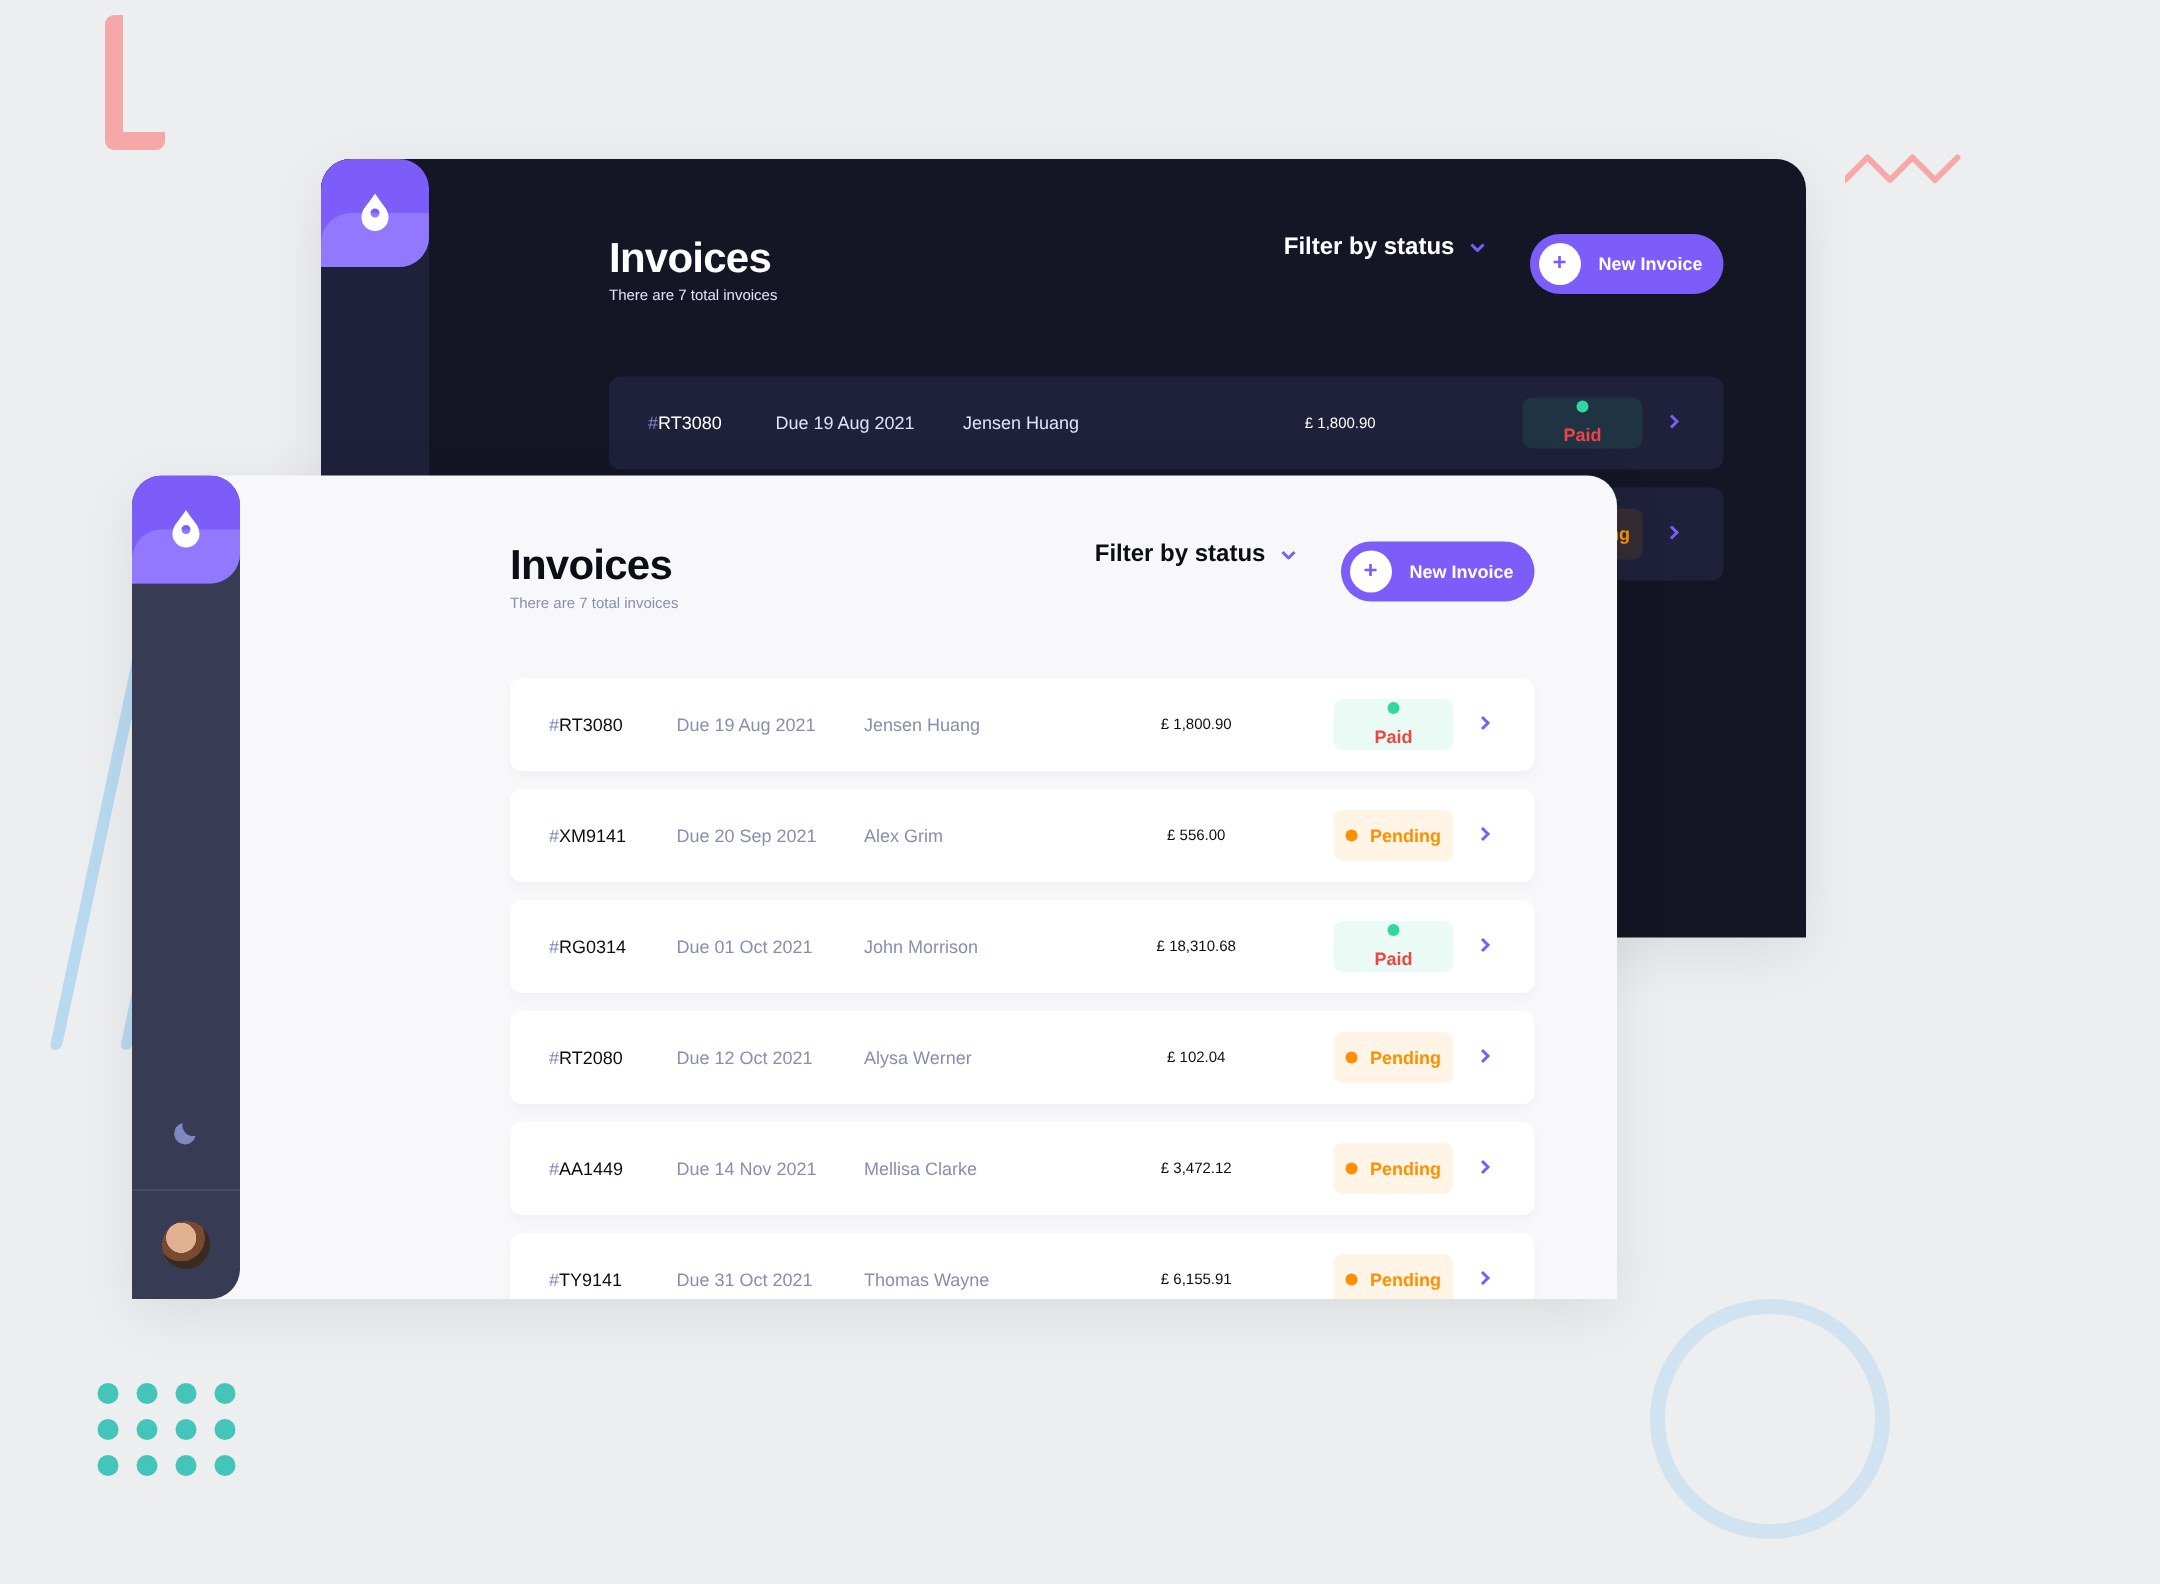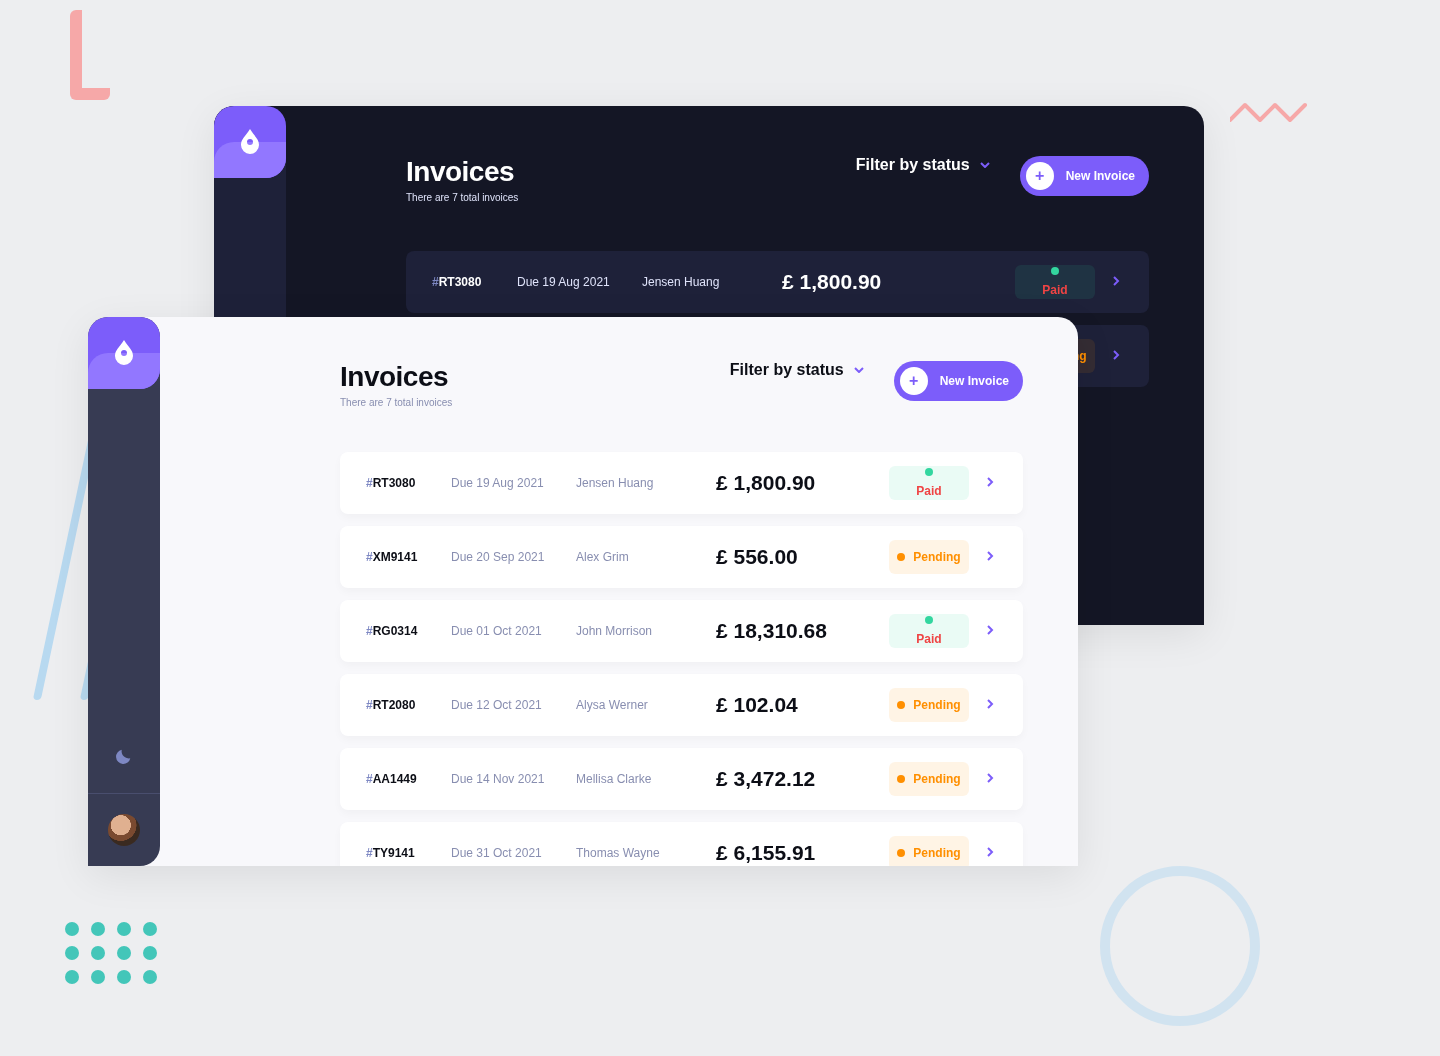--- a/index.html
+++ b/index.html
@@ -189,30 +189,30 @@
   align-items:center;
   padding: 14px 22px 14px 26px;
   border-radius:8px;
   font-size:12px;
   cursor:pointer;
   gap: 10px;
 }
 .panel-dark .invoice-row { background:#1e2139; }
 .panel-light .invoice-row { background:#fff; box-shadow:0 4px 8px rgba(0,0,0,0.03); }
 
-.inv-id { font-weight:700; }
+.inv-id { font-weight:400; }
 .inv-id .hash { color:#7e88c3; }
 .panel-dark .inv-id { color:#fff; }
 .panel-light .inv-id { color:#0c0e16; }
 
 .inv-due, .inv-client { color:#888eb0; }
 .panel-dark .inv-due, .panel-dark .inv-client { color:#dfe3fa; }
 
 .inv-amount {
-  font-size:21px; font-weight:700; text-align:left;
+  font-size:10px; font-weight:400; text-align:center;
 }
 .panel-dark .inv-amount { color:#fff; }
 .panel-light .inv-amount { color:#0c0e16; }
 
 .status-badge {
   display:flex; align-items:center; justify-content:center;
   gap:8px;
   height:34px; border-radius:6px;
   font-size:12px; font-weight:700;
 }

